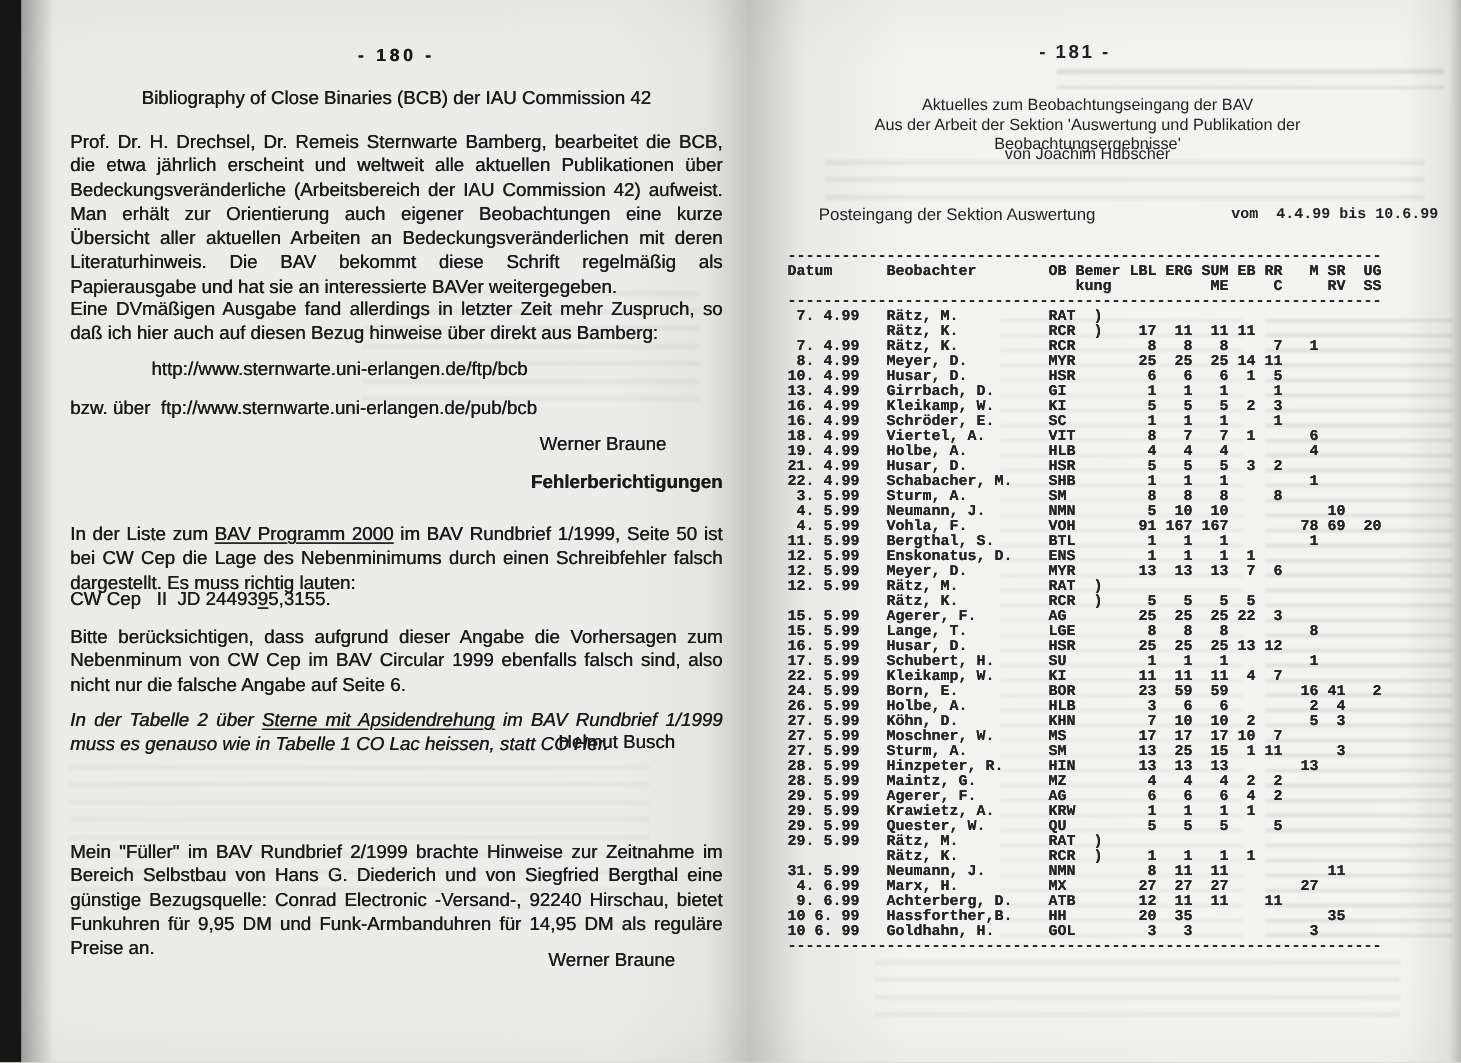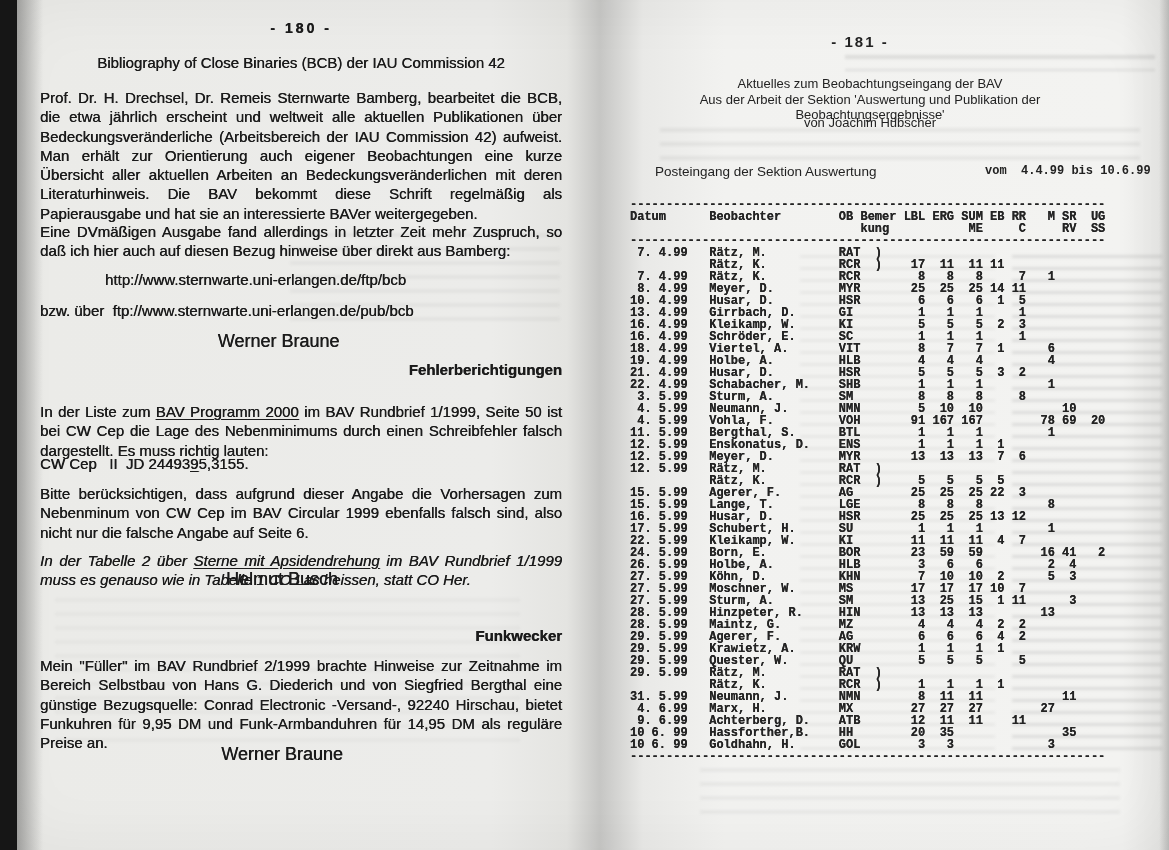--- a/index.html
+++ b/index.html
@@ -23,31 +23,31 @@
     background:linear-gradient(90deg,rgba(120,120,118,0),rgba(120,120,118,.35));}
   .ghost{position:absolute;filter:blur(1.4px);pointer-events:none;}
   .ghost-rows{background:repeating-linear-gradient(to bottom,
       rgba(95,95,95,.55) 0px,rgba(95,95,95,.55) 3px,transparent 3px,transparent 12px);}
   .ghost-bar{background:repeating-linear-gradient(to bottom,
       rgba(95,95,95,.5) 0px,rgba(95,95,95,.5) 4px,transparent 4px,transparent 14px);}
 
   
   .page{position:absolute;top:0;color:#1b1b1b;}
   #page-left{left:40px;width:522px;height:850px;}
-  #page-left p,#page-left h1,#page-left h2,#page-left div{position:absolute;margin:0;width:100%;}
+  #page-left p,#page-left h1,#page-left h2,#page-left div{position:absolute;margin:16px;width:100%;}
   .thick{text-shadow:0.35px 0 0 currentColor;}
   .pagenum-l{top:20px;text-align:center;font-size:14px;font-weight:bold;letter-spacing:3px;}
   .title-l{top:54px;text-align:center;font-size:15px;font-weight:normal;}
   .title-l b{font-weight:normal;}
   .para{font-size:15px;line-height:19.3px;text-align:justify;}
   #p1{top:88px;}
   #p2{top:222px;}
   #url1{top:271px;left:65px;width:457px;font-size:15px;white-space:pre;text-align:left;}
   #url2{top:302px;font-size:15px;white-space:pre;text-align:left;}
-  .sig{font-size:18px;text-align:center;font-weight:normal;}
+  .sig{font-size:15px;text-align:right;font-weight:normal;}
   #sig1{top:331px;padding-right:45px;box-sizing:border-box;}
   .h2-l{font-size:15px;font-weight:bold;text-align:right;}
   #head2{top:361px;}
   #err1{top:402px;}
   #cwline{top:455px;font-size:15px;white-space:pre;text-align:left;}
   #err2{top:484px;}
   #err3{top:551px;font-style:italic;}
   #sig2{top:569px;padding-right:38px;box-sizing:border-box;}
   #head3{top:627px;}
   #p3{top:656px;}
@@ -107,21 +107,20 @@
     <p class="para thick" id="err1"><span>In der Liste zum </span><u>BAV Programm 2000</u><span> im BAV Rundbrief 1/1999, Seite 50 ist bei CW Cep die Lage des Nebenminimums durch einen Schreibfehler falsch dargestellt. Es muss richtig lauten:</span></p>
 
     <p class="thick" id="cwline"><span>CW Cep   II  JD 24493</span><u>9</u><span>5,3155.</span></p>
 
     <p class="para thick" id="err2">Bitte berücksichtigen, dass aufgrund dieser Angabe die Vorhersagen zum Nebenminum von CW Cep im BAV Circular 1999 ebenfalls falsch sind, also nicht nur die falsche Angabe auf Seite 6.</p>
 
     <p class="para thick" id="err3"><span>In der Tabelle 2 über </span><u>Sterne mit Apsidendrehung</u><span> im BAV Rundbrief 1/1999 muss es genauso wie in Tabelle 1  CO Lac heissen, statt CO Her.</span></p>
 
     <p class="sig thick" id="sig2">Helmut Busch</p>
 
-    <h2 class="h2-l thick" id="head3">Funkwecker</h2>
 
     <p class="para thick" id="p3">Mein "Füller" im BAV Rundbrief 2/1999 brachte Hinweise zur Zeitnahme im Bereich Selbstbau von Hans G. Diederich und von Siegfried Bergthal eine günstige Bezugsquelle: Conrad Electronic -Versand-, 92240 Hirschau, bietet Funkuhren für 9,95 DM und Funk-Armbanduhren für 14,95 DM als reguläre Preise an.</p>
 
     <p class="sig thick" id="sig3">Werner Braune</p>
   </section>
 
   <section class="page" id="page-right">
     <div class="pagenum-r">- 181 -</div>
     <div class="rtitle1">Aktuelles zum Beobachtungseingang der BAV</div>
     <div class="rtitle2">Aus der Arbeit der Sektion 'Auswertung und Publikation der Beobachtungsergebnisse'</div>

